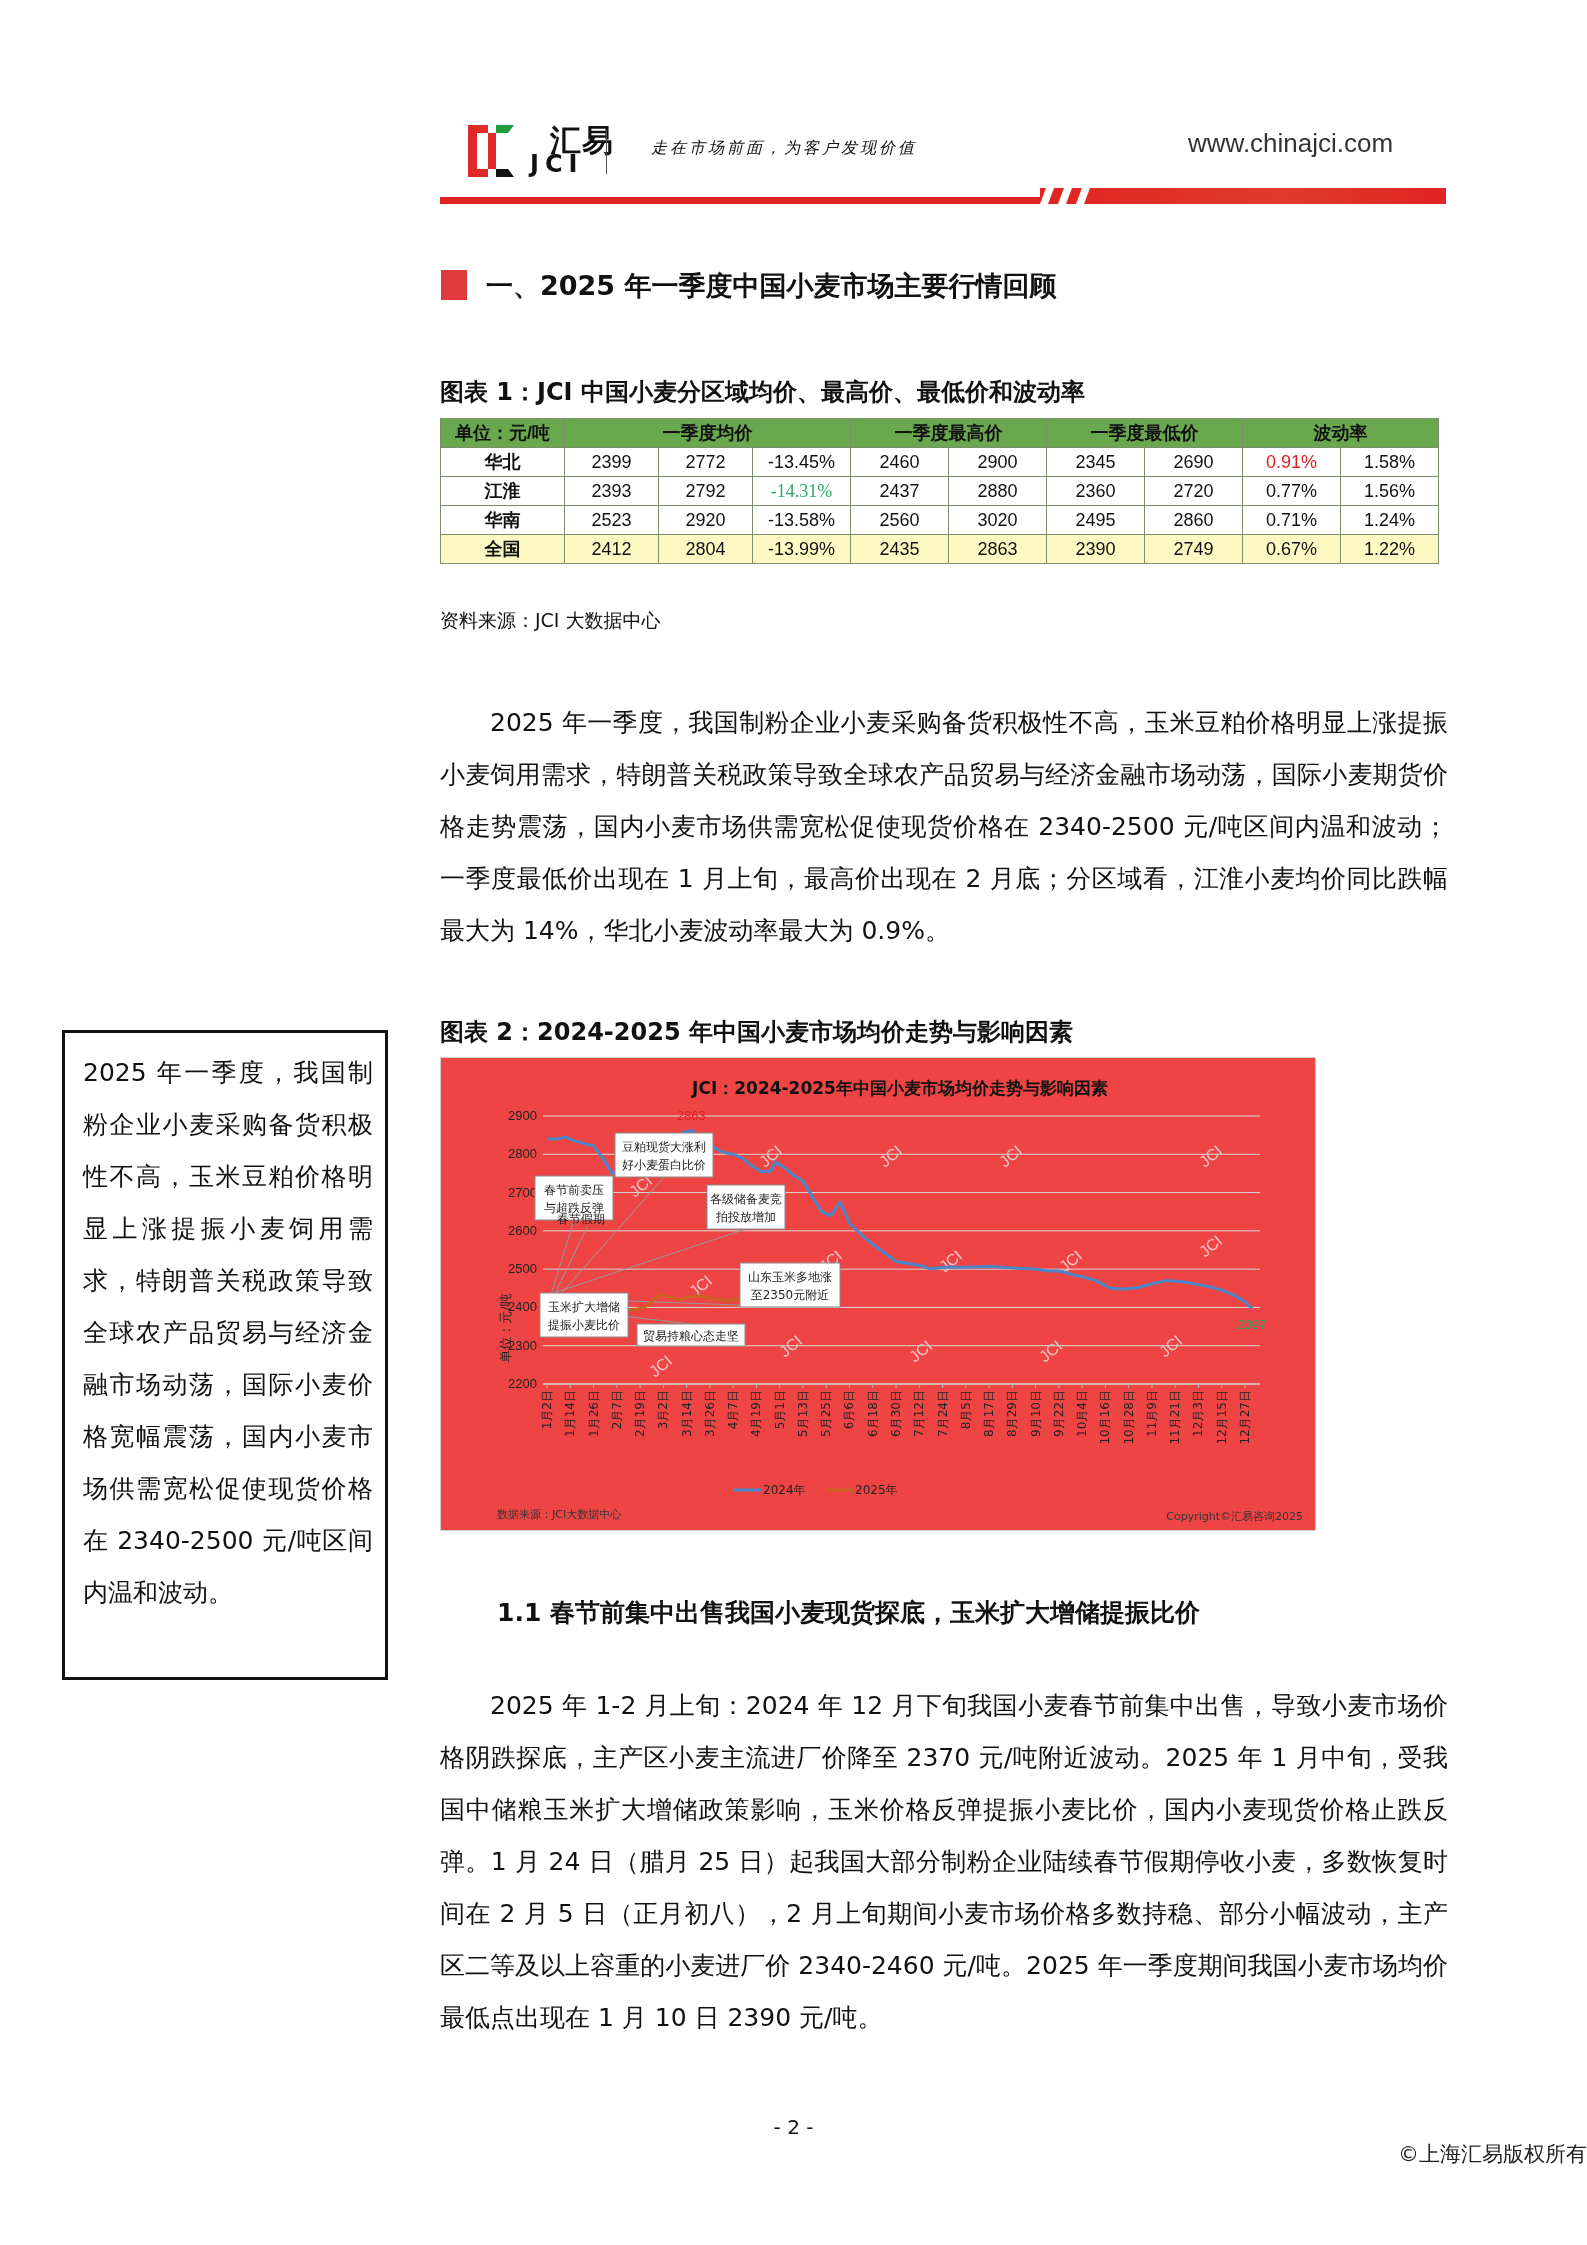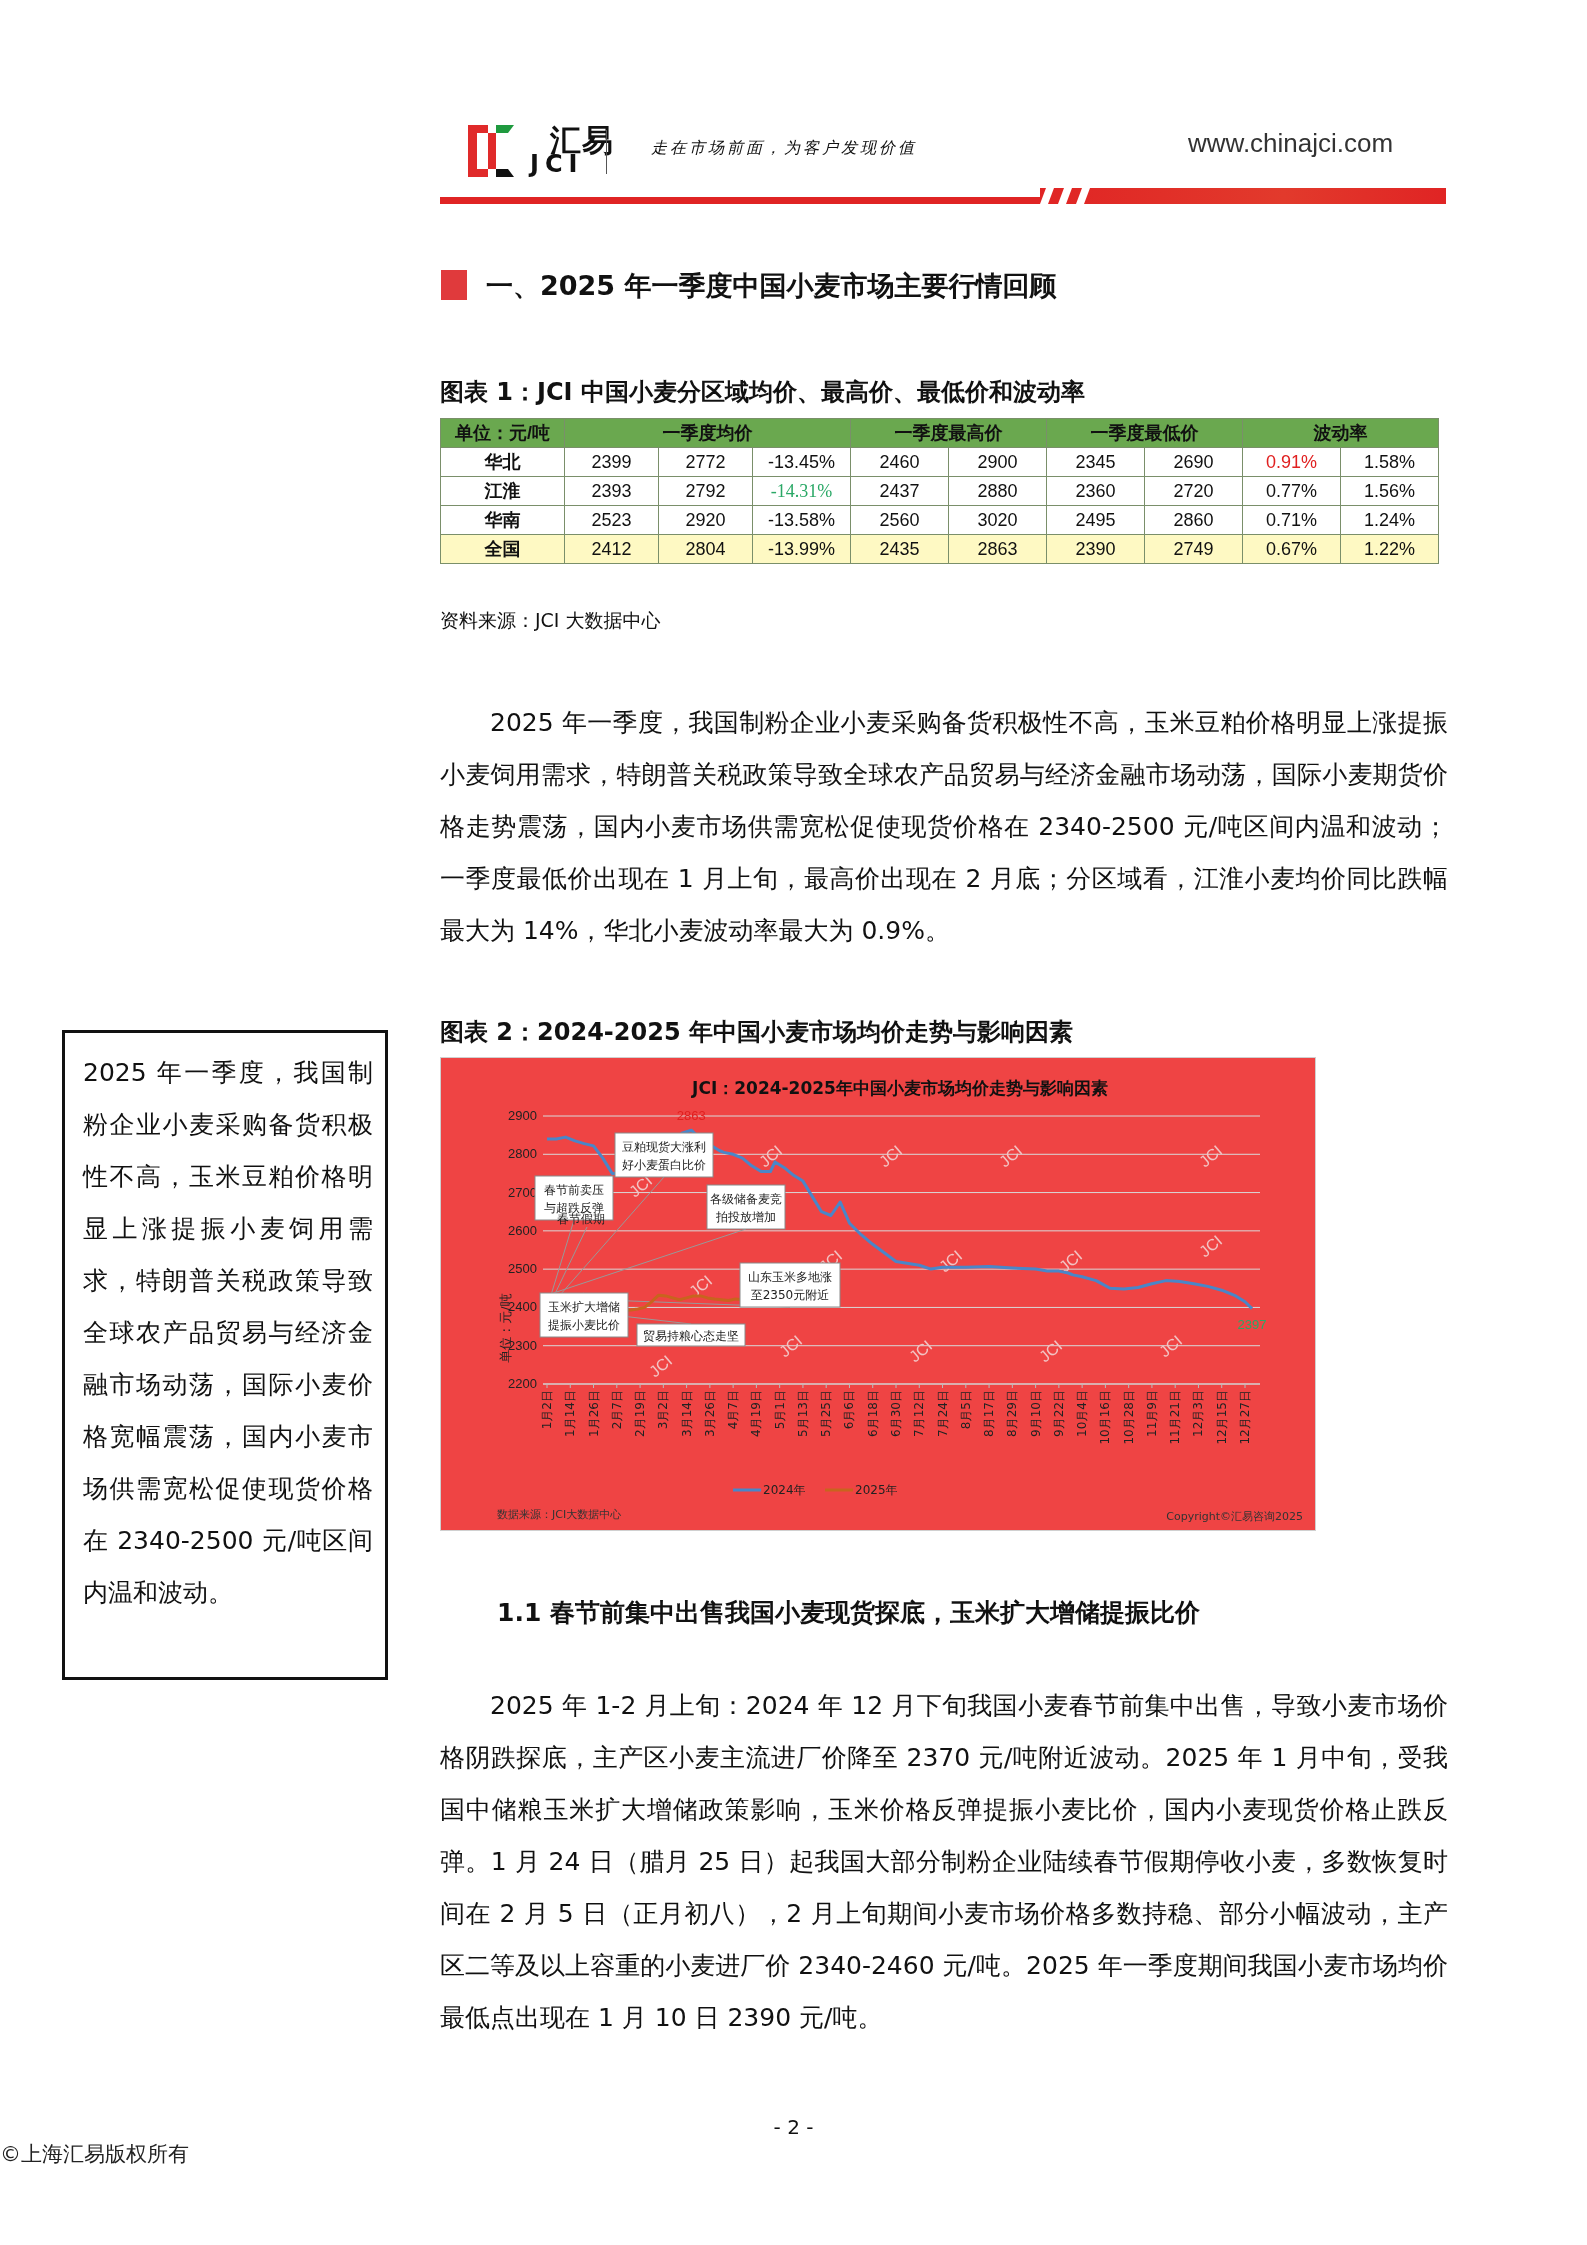--- a/index.html
+++ b/index.html
@@ -39,21 +39,21 @@
 
   .fig2-title { left: 440px; top: 1016px; font-size: 24px; font-weight: bold; }
   .chart-box { left: 440px; top: 1057px; width: 830px; height: 472px; border: 1px solid #d0d0d0; background: #ef4444; padding-left: 44px; }
   .sub-title { left: 497px; top: 1596px; font-size: 25px; font-weight: bold; }
 
   
   .side-box { left: 62px; top: 1030px; width: 326px; height: 650px; border: 3px solid #111; box-sizing: border-box; }
   .side-text { position: absolute; left: 18px; top: 14px; width: 290px; font-size: 25px; line-height: 52px; text-align: justify; }
 
   .page-num { left: 0; width: 1587px; top: 2115px; text-align: center; font-size: 20px; }
-  .copyright { left: 0; width: 1587px; top: 2140px; text-align: left; font-size: 21px; color: #222; }
+  .copyright { left: 0; width: 1587px; top: 2140px; text-align: right; font-size: 21px; color: #222; }
 
   
   .ax { font-family: "Liberation Sans", sans-serif; font-size: 13px; fill: #222; }
   .xt { font-family: "DejaVu Sans", sans-serif; font-size: 12px; fill: #222; }
   .ann { font-family: "DejaVu Sans", sans-serif; font-size: 12px; fill: #222; }
 </style>
 </head>
 <body>
 
 <svg class="abs logo-mark" viewBox="0 0 54 52">

